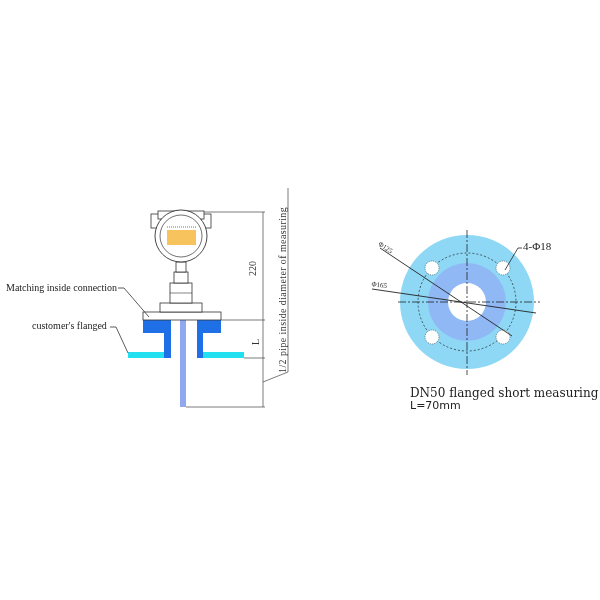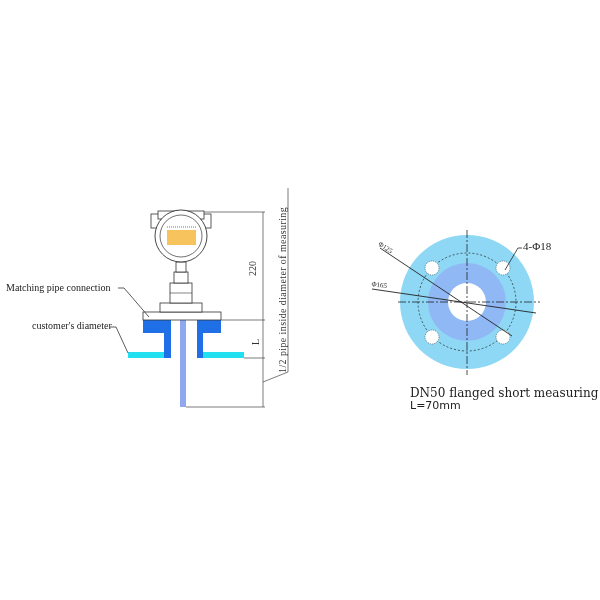--- a/index.html
+++ b/index.html
@@ -48,22 +48,22 @@
   <line x1="244" y1="358" x2="265" y2="358" stroke="#444" stroke-width="0.7"></line>
   <line x1="186" y1="407" x2="265" y2="407" stroke="#444" stroke-width="0.7"></line>
   <line x1="263" y1="212" x2="263" y2="407" stroke="#444" stroke-width="0.7"></line>
 
   <polyline points="263,382 288,372 288,188" fill="none" stroke="#444" stroke-width="0.7"></polyline>
 
   <polyline points="118,288 124,288 149,317" fill="none" stroke="#333" stroke-width="0.8"></polyline>
   <polyline points="110,327 116,327 128,353" fill="none" stroke="#333" stroke-width="0.8"></polyline>
 </svg>
 
-<div class="lbl lbl-small" style="left:6px; top:282px;">Matching pipe connection</div>
-<div class="lbl lbl-small" style="left:32px; top:320px;">customer's diameter</div>
+<div class="lbl lbl-small" style="left:6px; top:282px;">Matching inside connection</div>
+<div class="lbl lbl-small" style="left:32px; top:320px;">customer's flanged</div>
 <div class="vert" style="left:247px; top:276px; font-size:10px;">220</div>
 <div class="vert" style="left:250px; top:345px; font-size:10px;">L</div>
 <div class="vert" style="left:277px; top:373px; font-size:10px; letter-spacing:0.4px;">1/2 pipe inside diameter of measuring</div>
 
 <svg class="layer" viewBox="0 0 600 600" xmlns="http://www.w3.org/2000/svg">
   <circle cx="467" cy="302" r="67" fill="#8ed8f5"></circle>
   <circle cx="467" cy="302" r="39" fill="#8fb8f5"></circle>
   <circle cx="467" cy="302" r="19" fill="#ffffff"></circle>
 
   <circle cx="467" cy="302" r="49" fill="none" stroke="#222" stroke-width="0.7" stroke-dasharray="2 2"></circle>

